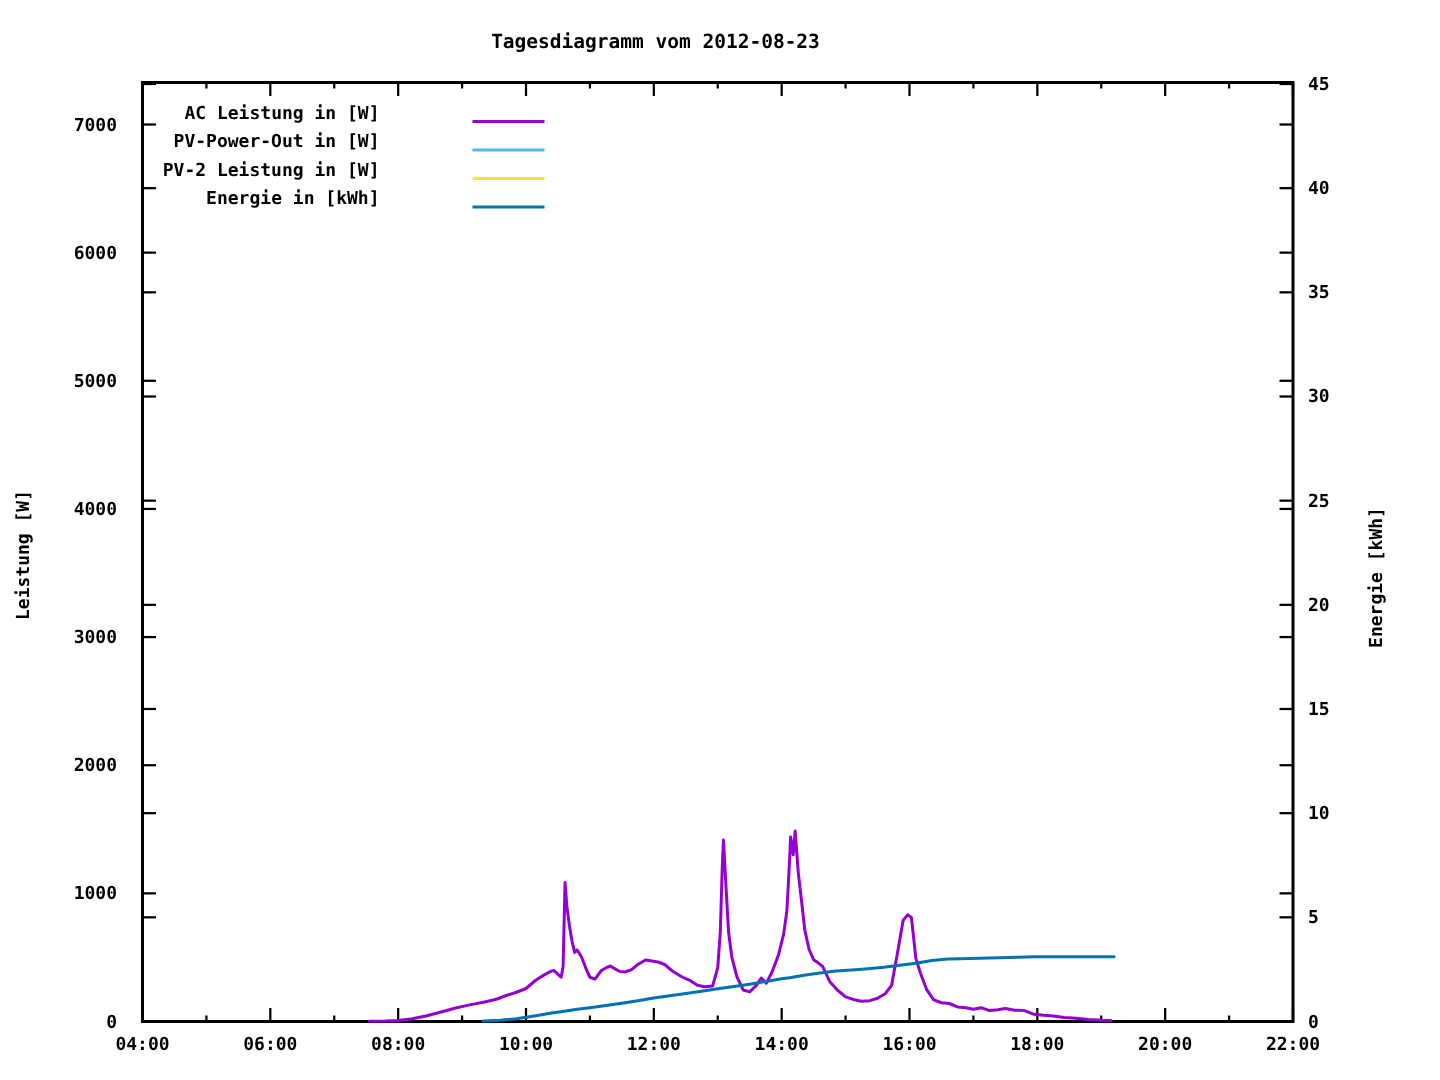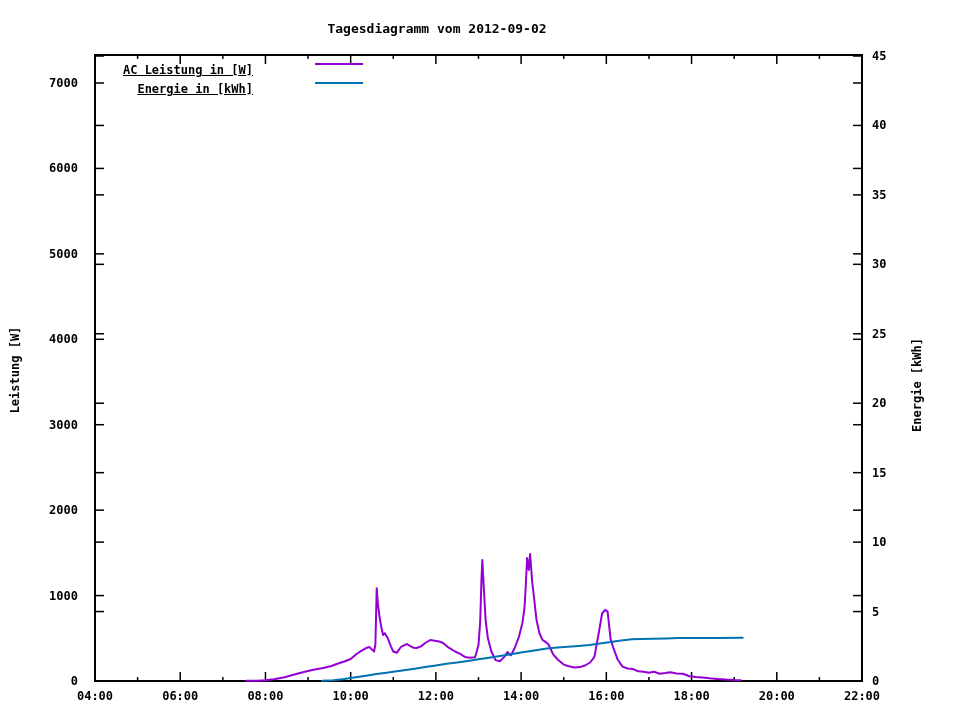--- a/index.html
+++ b/index.html
@@ -25,21 +25,21 @@
   }
   .ylabel-right {
     position: absolute; left: 917px; top: 385px;
     transform: translate(-50%, -50%) rotate(-90deg);
     font-size: 12px; font-weight: bold; color: #000; white-space: nowrap;
   }
   .legend {
     position: absolute; left: 93px; top: 63px;
   }
   .legend-row {
-    display: flex; align-items: flex-start; height: 19px; text-decoration: underline;
+    display: flex; align-items: flex-end; height: 19px;
   }
   .legend-label {
     display: inline-block; width: 160px; text-align: right;
     font-size: 12px; font-weight: bold; color: #000; white-space: nowrap;
   }
   .legend-line {
     display: inline-block; width: 48px; height: 2px; margin-left: 62px;
   }
   text.tick-label {
     font-family: "DejaVu Sans Mono", "Liberation Mono", monospace;
@@ -152,29 +152,37 @@
       <line x1="862" y1="125.44444444444446" x2="853" y2="125.44444444444446" stroke="#000" stroke-width="1.5"></line>
       <line x1="95" y1="125.44444444444446" x2="104" y2="125.44444444444446" stroke="#000" stroke-width="1.5"></line>
       <text x="872" y="129.44444444444446" text-anchor="start" class="tick-label">40</text>
       <line x1="862" y1="56" x2="853" y2="56" stroke="#000" stroke-width="1.5"></line>
       <line x1="95" y1="56" x2="104" y2="56" stroke="#000" stroke-width="1.5"></line>
       <text x="872" y="60" text-anchor="start" class="tick-label">45</text>
       <polyline points="246.3,680.8 256.9,680.7 265.4,680.3 274.0,679.3 284.6,677.2 295.3,674.3 303.8,672.0 312.3,670.1 323.0,668.0 331.5,666.0 336.6,664.0 344.3,661.5 350.7,659.0 357.1,653.5 362.6,650.1 366.9,647.7 369.4,647.0 372.0,649.6 374.1,651.5 375.4,644.3 376.7,588.3 377.9,604.1 379.6,617.1 381.3,627.2 383.1,635.0 384.8,633.3 387.7,638.0 391.1,646.8 393.3,651.5 396.7,652.8 400.9,647.0 403.9,645.3 406.9,644.0 410.3,646.1 413.3,647.7 416.7,648.0 421.0,646.4 425.2,643.0 430.3,640.0 434.6,640.7 439.3,641.5 443.1,643.0 448.7,647.7 455.1,651.5 460.2,653.8 464.9,656.9 470.0,657.8 475.1,657.3 478.5,645.1 480.2,621.2 481.5,578.5 482.3,560.0 484.0,591.3 485.7,621.2 487.9,638.3 491.3,651.3 495.5,660.1 499.8,661.2 504.1,657.1 507.5,652.0 510.9,655.4 514.7,648.0 519.0,636.6 522.4,622.9 524.5,608.0 525.8,585.0 527.1,558.0 528.8,569.9 530.1,554.0 532.2,581.9 534.3,600.0 536.5,619.9 539.4,633.0 542.4,639.8 545.4,641.9 548.4,644.3 553.1,654.3 558.2,660.0 563.7,664.6 568.8,666.3 574.4,667.5 579.9,667.1 585.0,665.5 590.1,662.5 594.4,656.9 598.7,633.2 602.1,613.5 605.1,609.9 607.6,611.6 610.6,639.1 613.6,648.7 617.8,659.8 622.5,666.6 627.6,668.5 632.8,669.0 638.3,671.3 643.8,671.8 648.9,672.8 654.1,671.8 659.6,673.7 665.1,673.1 670.3,672.3 676.6,673.5 683.0,673.7 689.4,676.2 695.8,676.9 702.2,677.4 709.5,678.3 717.1,678.9 725.6,679.6 734.2,680.1 740.6,680.3" fill="none" stroke="#9400d3" stroke-width="2" stroke-linejoin="round" stroke-linecap="round"></polyline>
       <polyline points="322.1,680.7 333.6,680.2 344.3,679.1 350.7,678.1 359.2,676.8 367.7,675.4 376.2,674.1 384.8,672.9 393.3,671.8 403.9,670.3 414.6,668.8 425.2,667.1 435.9,665.4 446.5,663.8 457.2,662.4 467.8,660.9 478.5,659.2 489.2,657.7 499.8,656.1 510.5,654.3 521.1,652.5 527.5,651.6 536.0,650.2 546.7,648.6 557.3,647.4 568.0,646.7 578.6,645.9 589.3,644.9 599.9,643.5 610.6,642.1 621.2,640.4 631.9,639.3 640.4,639.1 653.2,638.8 666.0,638.5 678.8,638.1 689.4,637.9 717.1,637.9 742.7,637.8" fill="none" stroke="#0072b2" stroke-width="2" stroke-linejoin="round" stroke-linecap="round"></polyline>
     </svg>
 
-  <div class="chart-title">Tagesdiagramm vom 2012-09-02</div>
+  <div class="chart-title">Tagesdiagramm vom 2012-08-23</div>
 
   <div class="ylabel-left">Leistung [W]</div>
   <div class="ylabel-right">Energie [kWh]</div>
 
   <div class="legend">
     <div class="legend-row">
       <span class="legend-label">AC Leistung in [W]</span>
       <span class="legend-line" style="background: rgb(148, 0, 211);"></span>
     </div>
     <div class="legend-row">
+      <span class="legend-label">PV-Power-Out in [W]</span>
+      <span class="legend-line" style="background: rgb(86, 180, 233);"></span>
+    </div>
+    <div class="legend-row">
+      <span class="legend-label">PV-2 Leistung in [W]</span>
+      <span class="legend-line" style="background: rgb(240, 228, 66);"></span>
+    </div>
+    <div class="legend-row">
       <span class="legend-label">Energie in [kWh]</span>
       <span class="legend-line" style="background: rgb(0, 114, 178);"></span>
     </div>
   </div>
 
 </div>
 
 </body></html>

